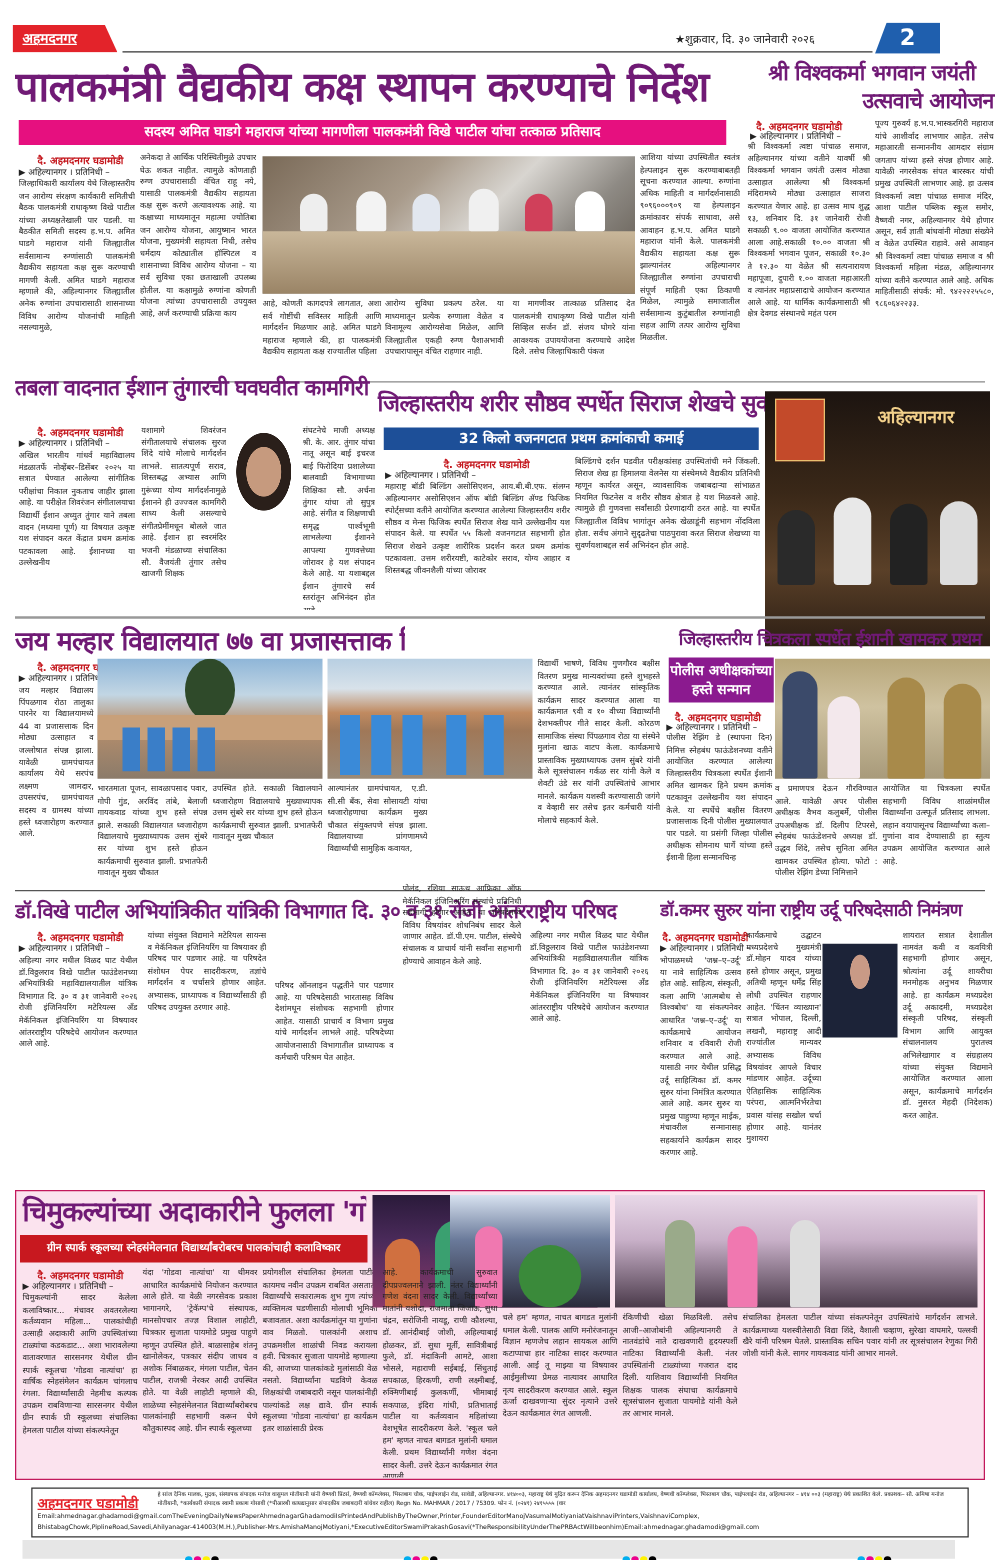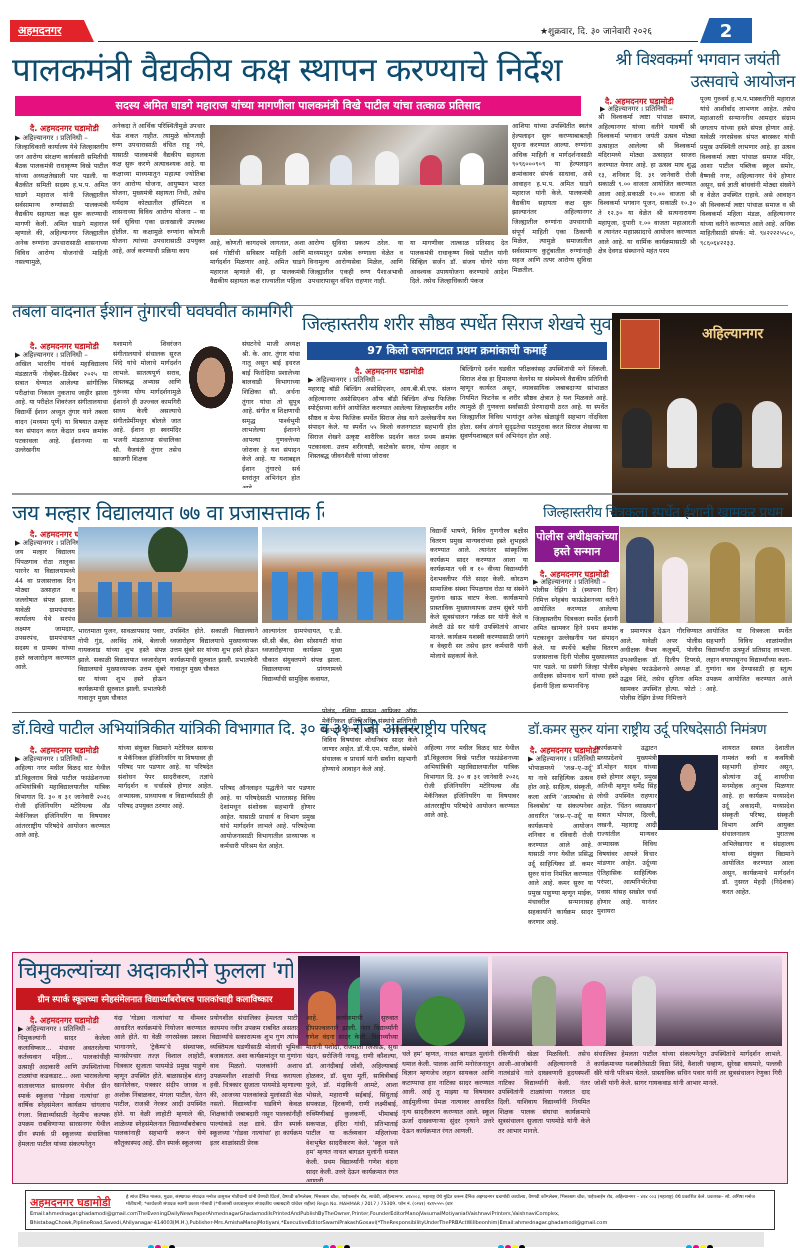--- a/index.html
+++ b/index.html
@@ -2,21 +2,21 @@
 <html><head>
 <meta charset="utf-8">
 <style>
 *{box-sizing:border-box;margin:0;padding:0}
 body{width:800px;height:1248px;background:#fff;font-family:"DejaVu Sans",sans-serif;color:#111;position:relative;overflow:hidden}
 .abs{position:absolute}
 .masthead-logo{left:10px;top:20px;width:84px;height:22px;background:#e3232a;color:#fff;font-weight:bold;font-size:11px;line-height:22px;padding-left:8px;clip-path:polygon(0 0,88% 0,100% 100%,0 100%);text-decoration:underline}
 .masthead-rule{left:98px;top:41px;width:600px;height:1px;background:#333}
 .masthead-date{left:540px;top:24px;font-size:9px;color:#222}
 .page-num{left:700px;top:18px;width:52px;height:25px;background:#1f5fae;color:#fff;font-weight:bold;font-size:18px;text-align:center;line-height:25px;clip-path:polygon(18% 0,100% 0,100% 100%,0 100%)}
-.h1{font-weight:normal;color:#0c4a6e;white-space:nowrap;letter-spacing:-0.5px}
+.h1{font-weight:bold;color:#701a75;white-space:nowrap;letter-spacing:-0.5px}
 .byline{color:#c4161c;font-weight:bold;font-size:8px}
 .dateline{font-size:7px;color:#222}
 .col{font-size:6.4px;line-height:9.6px;color:#222;text-align:justify;overflow:hidden}
 .photo{background:#888;overflow:hidden}
 .rule{height:2px;background:#999}
 .footer{left:25px;top:1190px;width:750px;height:40px;border:1px solid #333;padding:3px 6px}
 .cmyk{top:1232px;width:800px;height:15px;background:#e6e6e6;left:18px;width:746px}
 .dot{display:inline-block;width:6px;height:6px;border-radius:50%;margin-right:1px}
 </style>
 </head>
@@ -58,21 +58,21 @@
 
 <div class="abs h1" style="left:12px;top:299px;width:285px;font-size:17px;line-height:24px;overflow:hidden">तबला वादनात ईशान तुंगारची घवघवीत कामगिरी</div>
 <div class="abs byline" style="left:30px;top:340px">दै. अहमदनगर घडामोडी</div>
 <div class="abs dateline" style="left:15px;top:350px">▶ अहिल्यानगर । प्रतिनिधी –</div>
 <div class="abs col" style="left:15px;top:360px;width:93px;height:128px">अखिल भारतीय गांधर्व महाविद्यालय मंडळातर्फे नोव्हेंबर–डिसेंबर २०२५ या सत्रात घेण्यात आलेल्या सांगीतिक परीक्षांचा निकाल नुकताच जाहीर झाला आहे. या परीक्षेत शिवरंजन संगीतालयाचा विद्यार्थी ईशान अच्युत तुंगार याने तबला वादन (मध्यमा पूर्ण) या विषयात उत्कृष्ट यश संपादन करत केंद्रात प्रथम क्रमांक पटकावला आहे. ईशानच्या या उल्लेखनीय</div>
 <div class="abs col" style="left:113px;top:340px;width:68px;height:148px">यशामागे शिवरंजन संगीतालयाचे संचालक सुरज शिंदे यांचे मोलाचे मार्गदर्शन लाभले. सातत्यपूर्ण सराव, शिस्तबद्ध अभ्यास आणि गुरूंच्या योग्य मार्गदर्शनामुळे ईशानने ही उज्ज्वल कामगिरी साध्य केली असल्याचे संगीतप्रेमींमधून बोलले जात आहे. ईशान हा स्वरमंदिर भजनी मंडळाच्या संचालिका सौ. वैजयंती तुंगार तसेच खाजगी शिक्षक</div>
 <div class="abs photo" style="left:183px;top:345px;width:56px;height:72px;background:radial-gradient(ellipse at 50% 45%,#c69a7e 0 35%,#2a1f1a 36% 55%,#fff 56%)"></div>
 <div class="abs col" style="left:242px;top:340px;width:58px;height:148px">संघटनेचे माजी अध्यक्ष श्री. के. आर. तुंगार यांचा नातू असून बाई इचरज बाई फिरोदिया प्रशालेच्या बालवाडी विभागाच्या शिक्षिका सौ. अर्चना तुंगार यांचा तो सुपुत्र आहे. संगीत व शिक्षणाची समृद्ध पार्श्वभूमी लाभलेल्या ईशानने आपल्या गुणवत्तेच्या जोरावर हे यश संपादन केले आहे. या यशाबद्दल ईशान तुंगारचे सर्व स्तरांतून अभिनंदन होत आहे.</div>
 
 <div class="abs h1" style="left:302px;top:312px;width:310px;font-size:18px;line-height:24px;overflow:hidden">जिल्हास्तरीय शरीर सौष्ठव स्पर्धेत सिराज शेखचे सुवर्णयश</div>
-<div class="abs" style="left:307px;top:342px;width:300px;height:18px;background:#1d4f98;color:#fff;font-weight:bold;font-size:11px;text-align:center;line-height:18px">97 किलो वजनगटात प्रथम क्रमांकाची कमाई</div>
+<div class="abs" style="left:307px;top:342px;width:300px;height:18px;background:#1d4f98;color:#fff;font-weight:bold;font-size:11px;text-align:center;line-height:18px">32 किलो वजनगटात प्रथम क्रमांकाची कमाई</div>
 <div class="abs byline" style="left:355px;top:365px">दै. अहमदनगर घडामोडी</div>
 <div class="abs dateline" style="left:308px;top:375px">▶ अहिल्यानगर । प्रतिनिधी –</div>
 <div class="abs col" style="left:308px;top:385px;width:148px;height:103px">महाराष्ट्र बॉडी बिल्डिंग असोसिएशन, आय.बी.बी.एफ. संलग्न अहिल्यानगर असोसिएशन ऑफ बॉडी बिल्डिंग ॲण्ड फिजिक स्पोर्ट्सच्या वतीने आयोजित करण्यात आलेल्या जिल्हास्तरीय शरीर सौष्ठव व मेन्स फिजिक स्पर्धेत सिराज शेख याने उल्लेखनीय यश संपादन केले. या स्पर्धेत ५५ किलो वजनगटात सहभागी होत सिराज शेखने उत्कृष्ट शारीरिक प्रदर्शन करत प्रथम क्रमांक पटकावला. उत्तम शरीरयष्टी, काटेकोर सराव, योग्य आहार व शिस्तबद्ध जीवनशैली यांच्या जोरावर</div>
 <div class="abs col" style="left:460px;top:365px;width:148px;height:123px">बिल्डिंगचे दर्शन घडवीत परीक्षकांसह उपस्थितांची मने जिंकली. सिराज शेख हा हिमालया वेलनेस या संस्थेमध्ये वैद्यकीय प्रतिनिधी म्हणून कार्यरत असून, व्यावसायिक जबाबदाऱ्या सांभाळत नियमित फिटनेस व शरीर सौष्ठव क्षेत्रात हे यश मिळवले आहे. त्यामुळे ही गुणवत्ता सर्वांसाठी प्रेरणादायी ठरत आहे. या स्पर्धेत जिल्ह्यातील विविध भागांतून अनेक खेळाडूंनी सहभाग नोंदविला होता. सर्वच अंगाने सुदृढतेचा पाठपुरावा करत सिराज शेखच्या या सुवर्णयशाबद्दल सर्व अभिनंदन होत आहे.</div>
 <div class="abs photo" style="left:612px;top:313px;width:180px;height:204px;background:linear-gradient(180deg,#1c1410 0%,#3a2818 40%,#5a4028 70%,#2c1e14 100%)">
   <div style="position:absolute;left:8px;top:6px;width:40px;height:50px;background:#c34a2a;border:1px solid #e9c070"></div>
   <div style="position:absolute;left:90px;top:10px;color:#f2d08a;font-size:14px;font-weight:bold;font-family:'DejaVu Serif',serif">अहिल्यानगर</div>
   <div style="position:absolute;left:10px;top:95px;width:30px;height:60px;border-radius:15px 15px 3px 3px;background:#2a2a2a"></div>
   <div style="position:absolute;left:55px;top:85px;width:30px;height:70px;border-radius:15px 15px 3px 3px;background:#e8e8e8"></div>
   <div style="position:absolute;left:100px;top:90px;width:30px;height:65px;border-radius:15px 15px 3px 3px;background:#222"></div>

